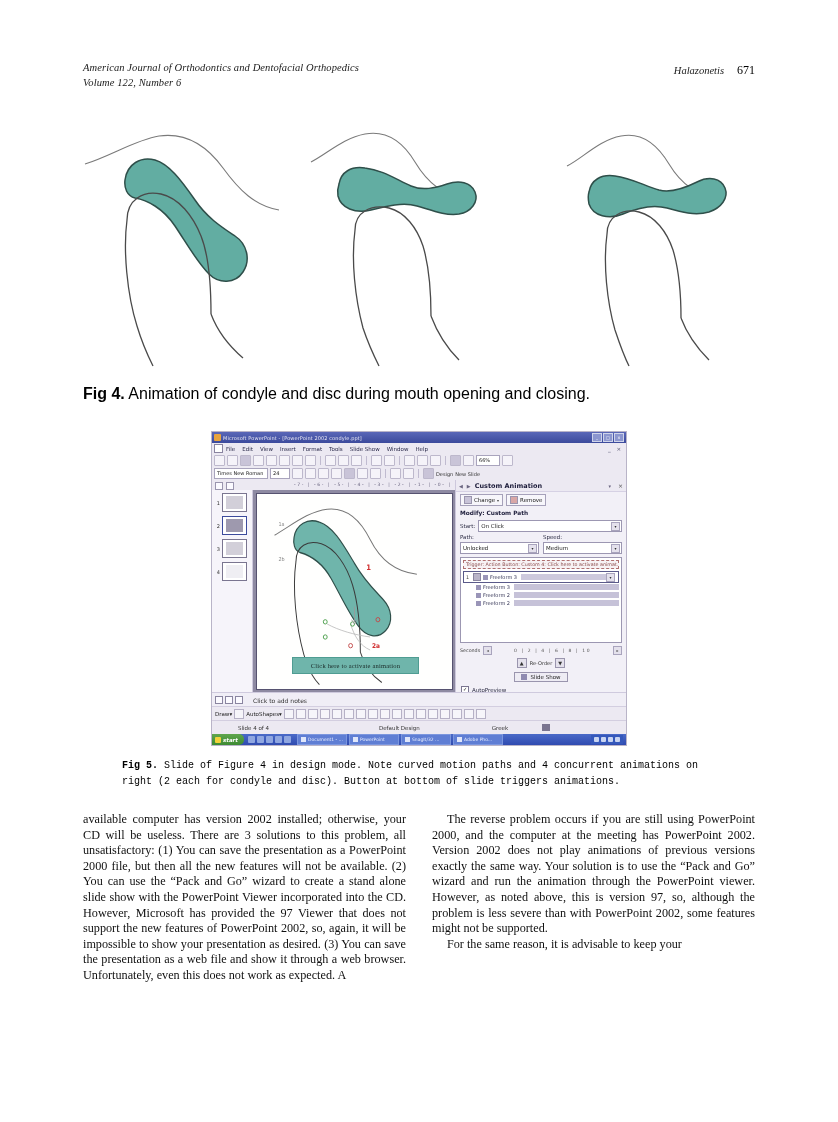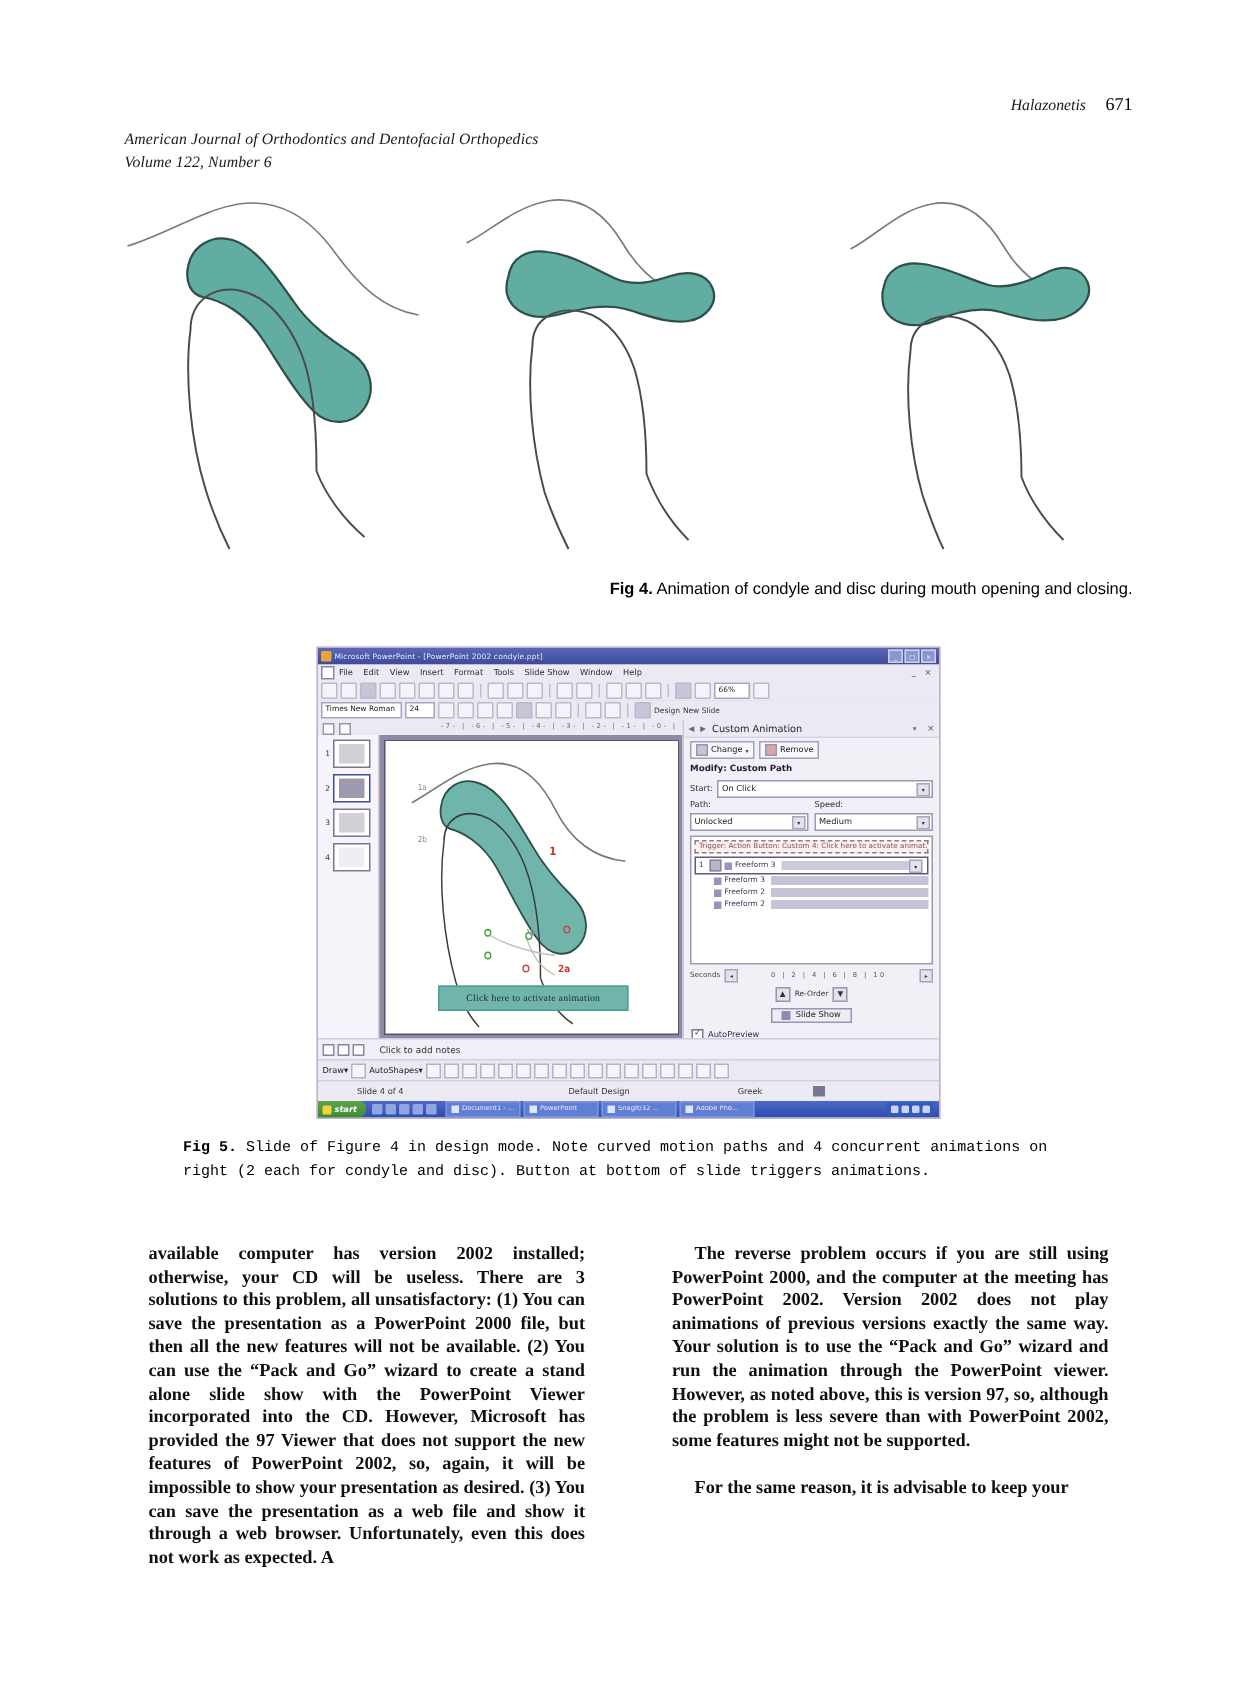--- a/index.html
+++ b/index.html
@@ -27,21 +27,20 @@
   .rh-left {
     position: absolute;
     left: 0;
     top: 0;
     font-style: italic;
     font-size: 10.5px;
     line-height: 15px;
     letter-spacing: 0.1px;
     color: #1a1a1a;
     white-space: nowrap;
-    margin-top: 26px;
   }
   .rh-left .vol {
     display: block;
   }
   .rh-right {
     position: absolute;
     right: 0;
     top: 0;
     white-space: nowrap;
   }
@@ -65,23 +64,23 @@
     width: 672px;
     height: 252px;
   }
   #fig4-image svg { display: block; }
 
   #fig4-caption {
     position: absolute;
     left: 83px;
     top: 386px;
     width: 672px;
-    text-align: right;
+    text-align: left;
     font-family: "Liberation Sans", sans-serif;
-    font-size: 11px;
+    font-size: 16px;
     color: #000;
     line-height: 15px;
   }
   #fig4-caption .fig-label { font-weight: bold; }
 
   
   #fig5-image {
     position: absolute;
     left: 211px;
     top: 431px;
@@ -205,21 +204,21 @@
   .ppt-pane {
     position: absolute; right: 0; top: 48px; width: 170px; bottom: 52px;
     background: #f2f0f7; border-left: 1px solid #cdc8dc;
     font-size: 5.5px; color: #2c2c44;
   }
   .pane-header {
     height: 11px; display: flex; align-items: center;
     border-bottom: 1px solid #d6d1e4; padding: 0 3px; background: #ece9f2;
   }
   .pane-header .ph-nav { font-size: 5px; color: #6a6580; margin-right: 4px; }
-  .pane-title { font-weight: normal; font-size: 6.5px; color: #1c1c3a; flex: 1; }
+  .pane-title { font-weight: bold; font-size: 6.5px; color: #1c1c3a; flex: 1; }
   .pane-header .ph-close { font-size: 6px; color: #555; margin-left: 3px; }
   .pane-row { display: flex; align-items: center; padding: 2px 4px; gap: 3px; }
   .pane-btn {
     border: 1px solid #a6a1ba; background: #f7f6fb; height: 10px;
     display: flex; align-items: center; padding: 0 3px; gap: 2px;
     font-size: 5.5px; color: #222;
   }
   .pane-btn .sw { width: 6px; height: 6px; background: #c8c3d8; border: 1px solid #9a95ae; }
   .pane-btn .caret { font-size: 4px; color: #444; }
   .pane-label { font-weight: bold; font-size: 5.8px; color: #1c1c3a; }
@@ -377,21 +376,21 @@
     gap: 26px;
   }
   .col {
     width: 323px;
     font-family: "Liberation Serif", serif;
     font-size: 12.2px;
     line-height: 15.6px;
     text-align: justify;
     color: #101010;
   }
-  .col p { margin: 16px; font-weight: bold; }
+  .col p { margin: 0; }
   .col p.indent { text-indent: 15px; }
 </style>
 </head>
 <body>
 
 <div id="running-head">
   <div class="rh-left">
     <span>American Journal of Orthodontics and Dentofacial Orthopedics</span>
     <span class="vol">Volume 122, Number 6</span>
   </div>

